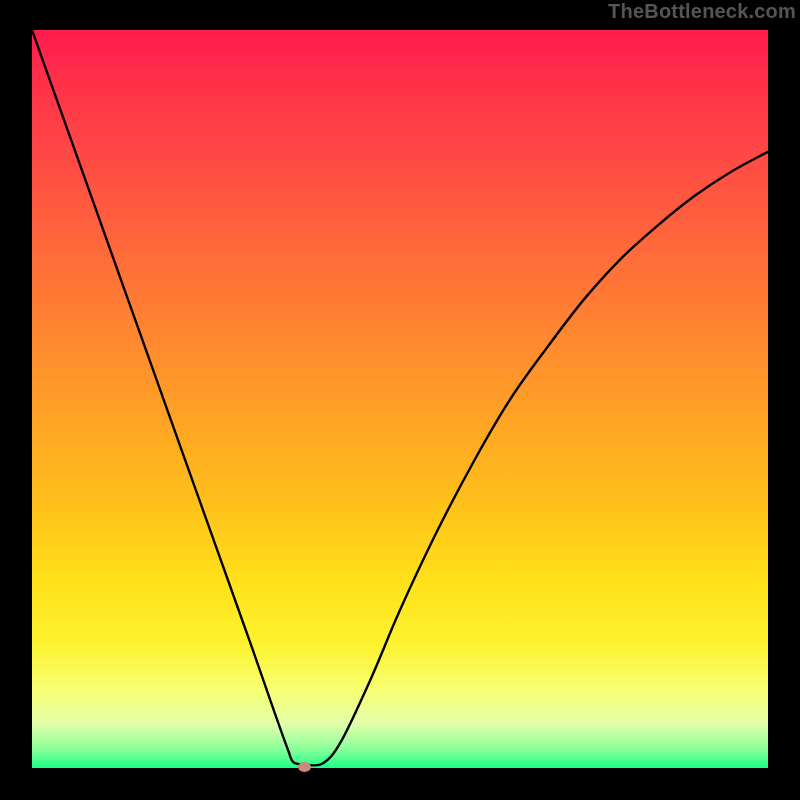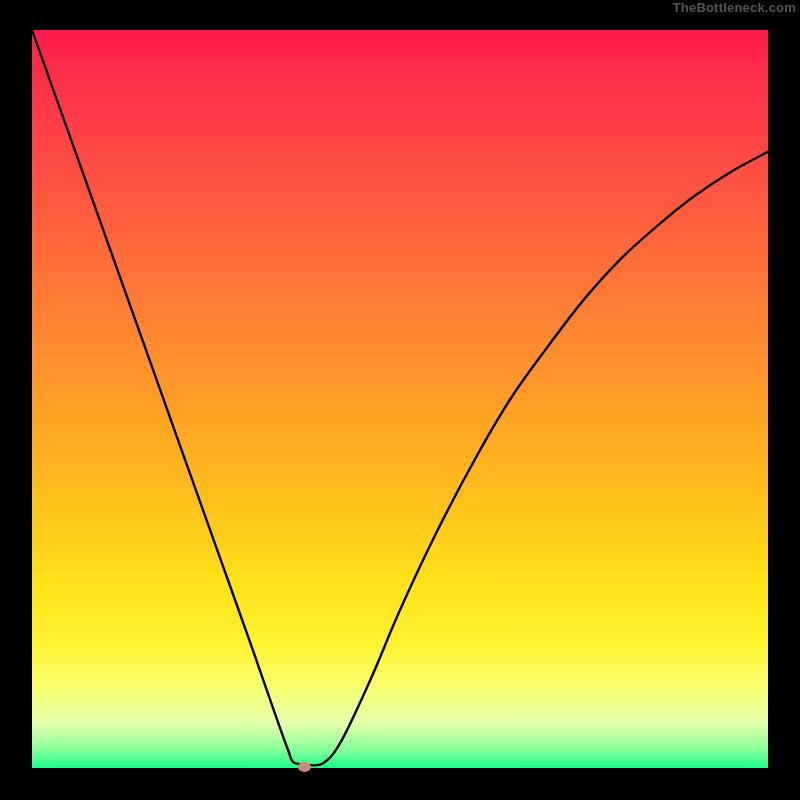--- a/index.html
+++ b/index.html
@@ -55,21 +55,21 @@
     background: #cc8a7d;
     border-radius: 50%;
     left: 299px;  
     top: 757px;   
   }
   .attribution {
     position: absolute;
     top: 0px;
     right: 4px;
     color: #555;
-    font-size: 13px;
+    font-size: 20px;
     font-weight: 600;
     letter-spacing: 0.2px;
   }
 </style>
 </head>
 <body>
 
 <div class="frame">
   <div class="plot-area"></div>
 

